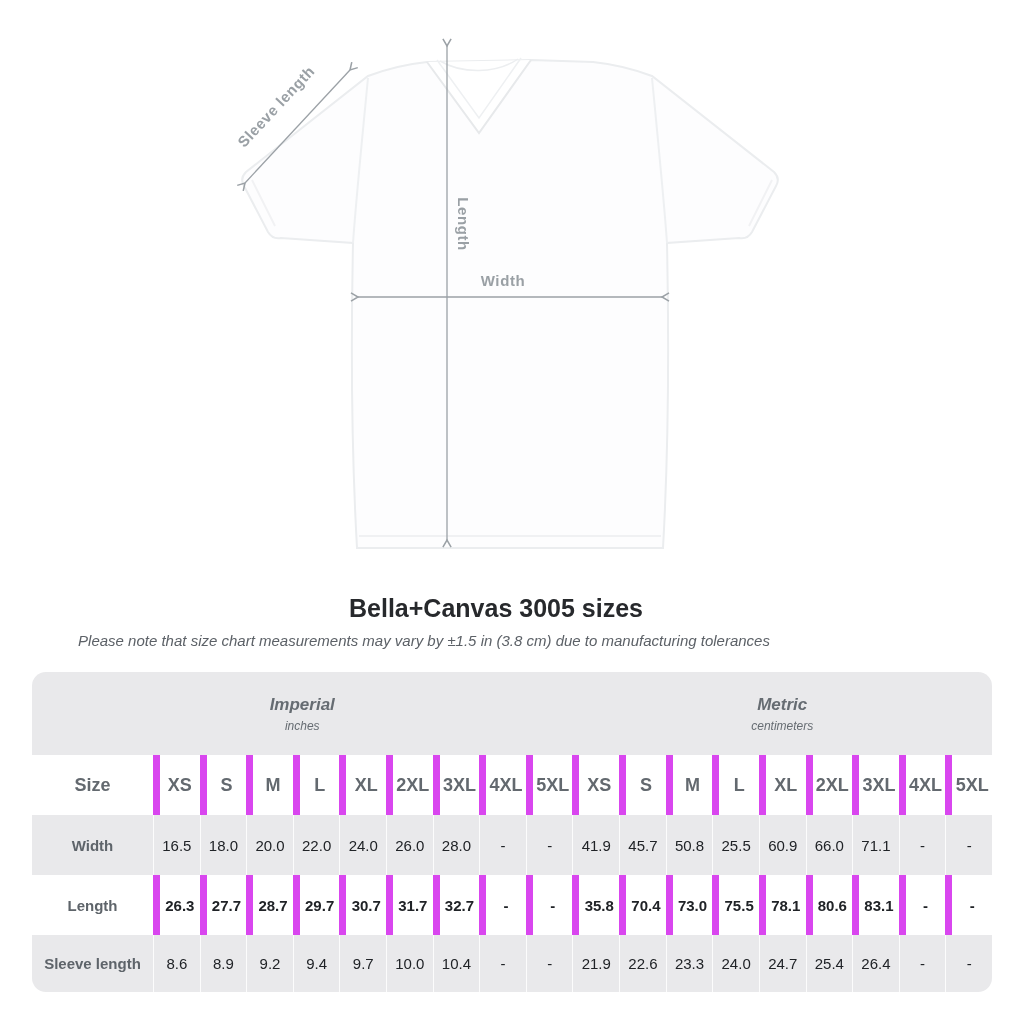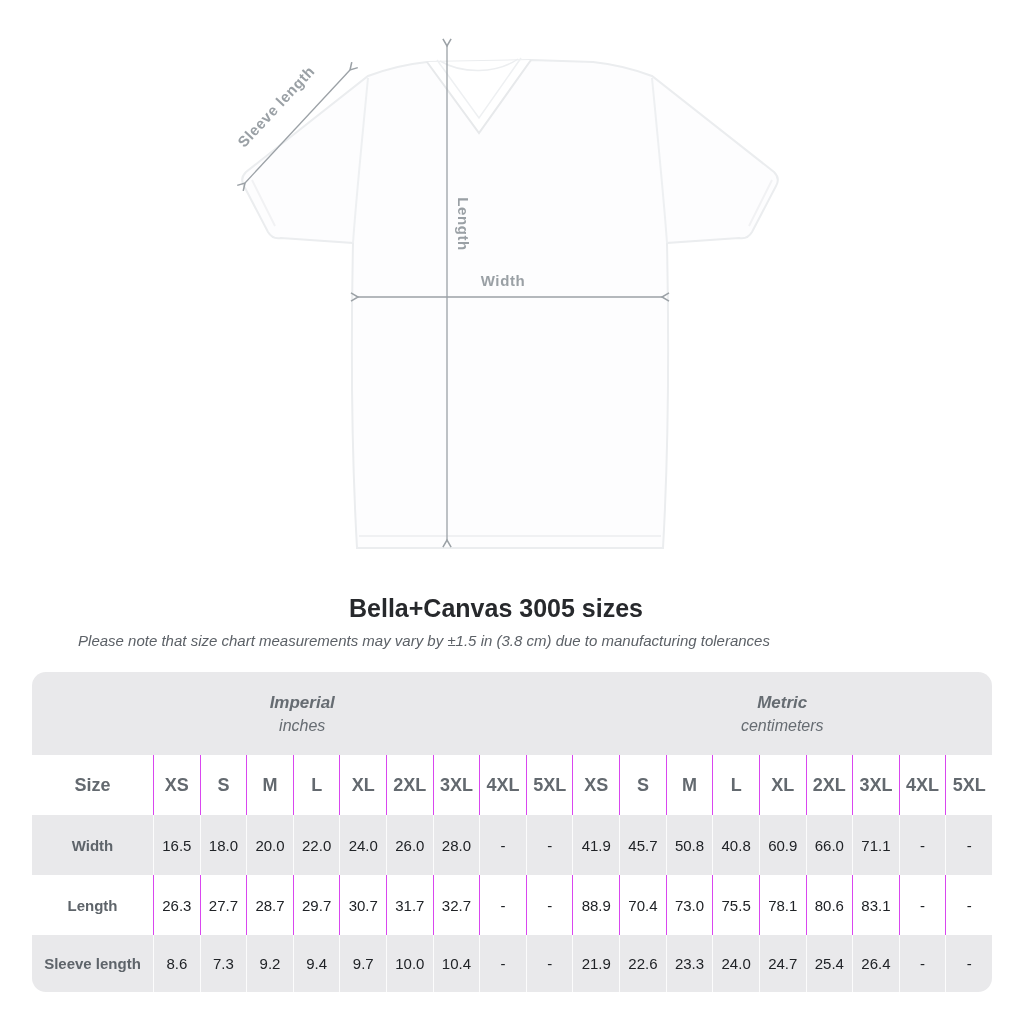--- a/index.html
+++ b/index.html
@@ -14,26 +14,26 @@
          font-size:25px;font-weight:bold;color:#27292c;}
   .subtitle{position:absolute;left:0;top:632px;width:848px;text-align:center;
             font-style:italic;font-size:15px;color:#5c6167;}
   
   .sizetable{position:absolute;left:32px;top:672px;width:960px;height:320px;
              display:grid;grid-template-columns:121px repeat(18,1fr);
              grid-template-rows:83px 60px 60px 60px 57px;
              border-radius:14px;overflow:hidden;}
   .cell{display:flex;align-items:center;justify-content:center;white-space:nowrap;}
   .gray{background:#e9e9eb;}
-  .white{background:#ffffff;}
-  .sep-g{border-left:1px solid #d946ef;}
+  .white{background:#ffffff;font-weight:bold;}
+  .sep-g{border-left:7px solid #d946ef;}
   .sep-w{border-left:1px solid rgba(255,255,255,.85);}
   .band{flex-direction:column;gap:1px;}
   .group-title{font-size:17px;font-weight:bold;font-style:italic;color:#666c72;}
-  .group-unit{font-size:16px;font-style:italic;color:#666c72;margin-top:3px;}
+  .group-unit{font-size:12px;font-style:italic;color:#666c72;margin-top:3px;}
   .head{font-size:18px;font-weight:bold;color:#63696f;}
   .rowlabel{font-size:15px;font-weight:bold;color:#5e646a;}
   .val{font-size:15px;color:#202327;}
 </style>
 </head>
 <body>
 
 <div class="page">
 
   <svg class="figure" viewBox="0 0 1024 585" xmlns="http://www.w3.org/2000/svg">
@@ -140,48 +140,48 @@
       <div class="cell gray val sep-w">20.0</div>
       <div class="cell gray val sep-w">22.0</div>
       <div class="cell gray val sep-w">24.0</div>
       <div class="cell gray val sep-w">26.0</div>
       <div class="cell gray val sep-w">28.0</div>
       <div class="cell gray val sep-w">-</div>
       <div class="cell gray val sep-w">-</div>
       <div class="cell gray val sep-w">41.9</div>
       <div class="cell gray val sep-w">45.7</div>
       <div class="cell gray val sep-w">50.8</div>
-      <div class="cell gray val sep-w">40.8</div>
+      <div class="cell gray val sep-w">25.5</div>
       <div class="cell gray val sep-w">60.9</div>
       <div class="cell gray val sep-w">66.0</div>
       <div class="cell gray val sep-w">71.1</div>
       <div class="cell gray val sep-w">-</div>
       <div class="cell gray val sep-w">-</div>
       <div class="cell white rowlabel">Length</div>
       <div class="cell white val sep-g">26.3</div>
       <div class="cell white val sep-g">27.7</div>
       <div class="cell white val sep-g">28.7</div>
       <div class="cell white val sep-g">29.7</div>
       <div class="cell white val sep-g">30.7</div>
       <div class="cell white val sep-g">31.7</div>
       <div class="cell white val sep-g">32.7</div>
       <div class="cell white val sep-g">-</div>
       <div class="cell white val sep-g">-</div>
-      <div class="cell white val sep-g">88.9</div>
+      <div class="cell white val sep-g">35.8</div>
       <div class="cell white val sep-g">70.4</div>
       <div class="cell white val sep-g">73.0</div>
       <div class="cell white val sep-g">75.5</div>
       <div class="cell white val sep-g">78.1</div>
       <div class="cell white val sep-g">80.6</div>
       <div class="cell white val sep-g">83.1</div>
       <div class="cell white val sep-g">-</div>
       <div class="cell white val sep-g">-</div>
       <div class="cell gray rowlabel">Sleeve length</div>
       <div class="cell gray val sep-w">8.6</div>
-      <div class="cell gray val sep-w">7.3</div>
+      <div class="cell gray val sep-w">8.9</div>
       <div class="cell gray val sep-w">9.2</div>
       <div class="cell gray val sep-w">9.4</div>
       <div class="cell gray val sep-w">9.7</div>
       <div class="cell gray val sep-w">10.0</div>
       <div class="cell gray val sep-w">10.4</div>
       <div class="cell gray val sep-w">-</div>
       <div class="cell gray val sep-w">-</div>
       <div class="cell gray val sep-w">21.9</div>
       <div class="cell gray val sep-w">22.6</div>
       <div class="cell gray val sep-w">23.3</div>

